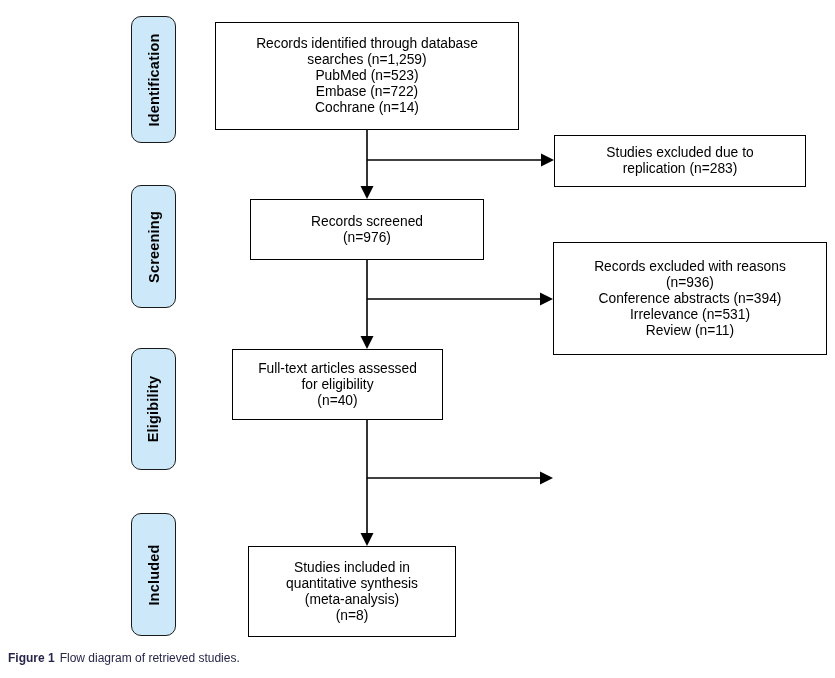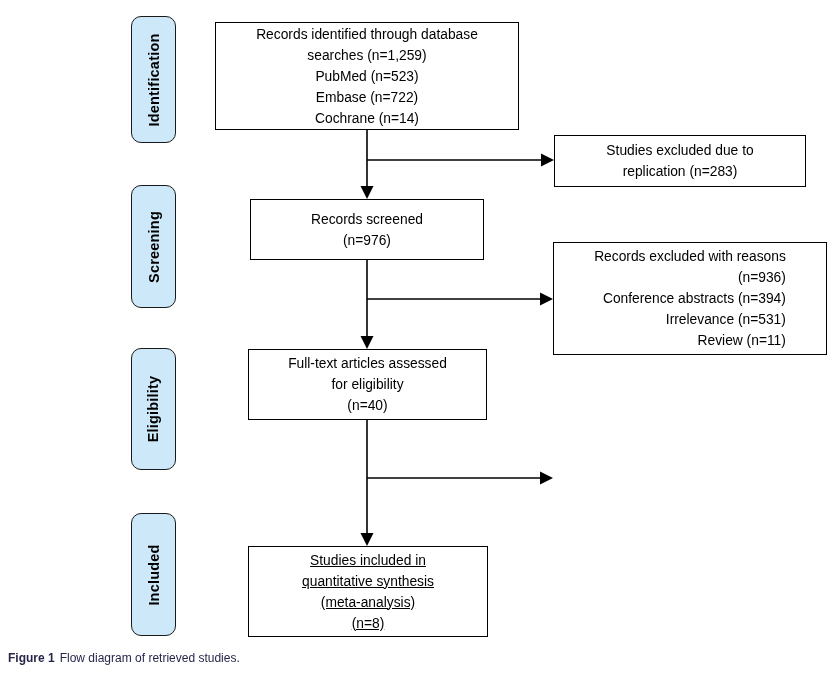--- a/index.html
+++ b/index.html
@@ -46,21 +46,21 @@
   .flow-box {
     position: absolute;
     border: 1.6px solid #000000;
     background: #ffffff;
     box-sizing: border-box;
     display: flex;
     align-items: center;
     justify-content: center;
     text-align: center;
     font-size: 13.8px;
-    line-height: 21px;
+    line-height: 16px;
     color: #000000;
     white-space: pre-line;
     padding: 2px 6px;
   }
   .caption {
     position: absolute;
     left: 8px;
     top: 651px;
     font-size: 12px;
     color: #26264a;
@@ -109,31 +109,31 @@
     <span class="vtext">Included</span>
   </div>
 
   <div class="flow-box" style="left:215px; top:22px; width:304px; height:108px;">Records identified through database
 searches (n=1,259)
 PubMed (n=523)
 Embase (n=722)
 Cochrane (n=14)</div>
   <div class="flow-box" style="left:250px; top:199px; width:234px; height:61px;">Records screened
 (n=976)</div>
-  <div class="flow-box" style="left:248px; top:349px; width:239px; height:71px;">Full-text articles assessed
+  <div class="flow-box" style="left:232px; top:349px; width:211px; height:71px;">Full-text articles assessed
 for eligibility
 (n=40)</div>
-  <div class="flow-box" style="left:248px; top:546px; width:240px; height:91px;text-decoration:underline;">Studies included in
+  <div class="flow-box" style="left:248px; top:546px; width:208px; height:91px;">Studies included in
 quantitative synthesis
 (meta-analysis)
 (n=8)</div>
 
   <div class="flow-box" style="left:554px; top:135px; width:252px; height:52px;">Studies excluded due to
 replication (n=283)</div>
-  <div class="flow-box" style="left:553px; top:242px; width:274px; height:113px;text-align:right;">Records excluded with reasons
+  <div class="flow-box" style="left:553px; top:242px; width:274px; height:113px;">Records excluded with reasons
 (n=936)
 Conference abstracts (n=394)
 Irrelevance (n=531)
 Review (n=11)</div>
 
   <div class="caption">
     <span class="cap-label">Figure 1</span><span>Flow diagram of retrieved studies.</span>
   </div>
 
 </div>

